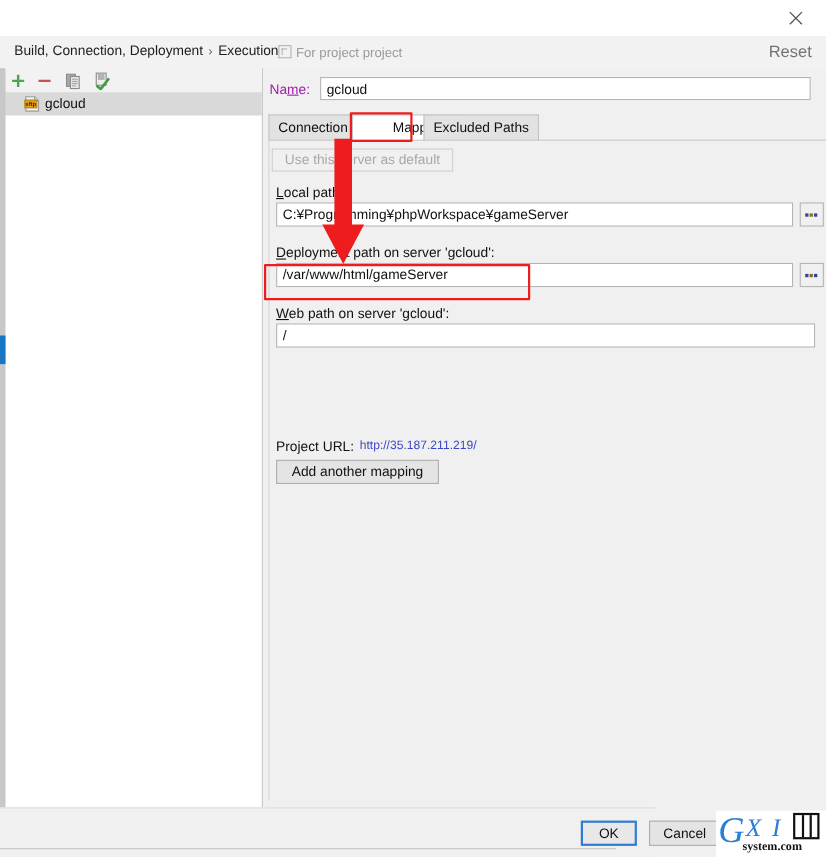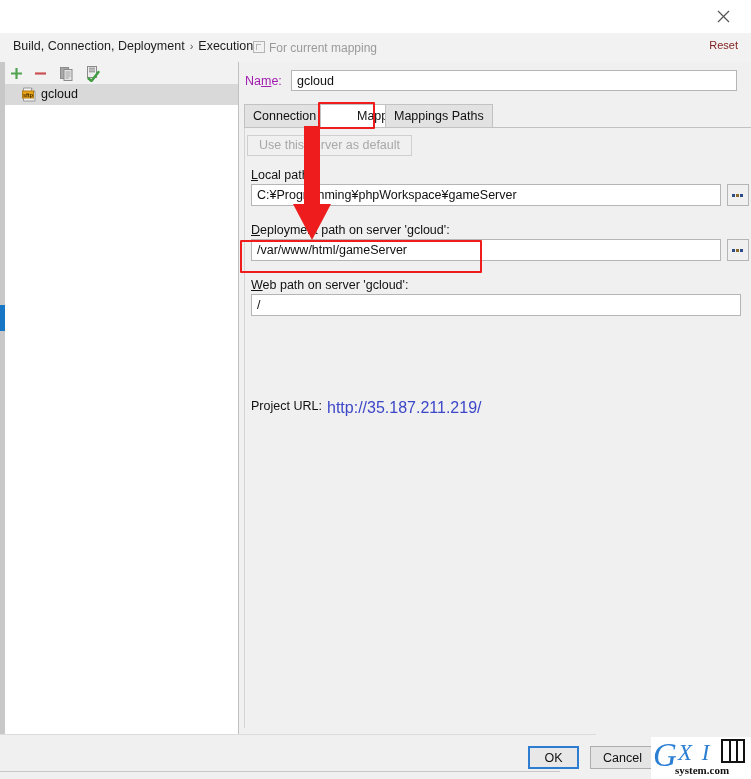--- a/index.html
+++ b/index.html
@@ -78,22 +78,22 @@
     content: "";
     position: absolute;
     left: 2px; top: 2px;
     width: 4px; height: 5px;
     border-left: 1px solid #b4b4b4;
     border-top: 1px solid #b4b4b4;
   }
   .reset-link {
     position: absolute;
     right: 13px; top: 6px;
-    font-size: 11px;
-    color: #7f1d1d;
+    font-size: 15px;
+    color: #737373;
     cursor: pointer;
     white-space: nowrap;
   }
 
   
   .leftpanel {
     position: absolute;
     left: 0; top: 62px;
     width: 238px; height: 672px;
     background: #ffffff;
@@ -274,21 +274,21 @@
 
   .purl-label {
     position: absolute;
     left: 6px; top: 271px;
     font-size: 12.5px;
     color: #111;
   }
   .purl-link {
     position: absolute;
     left: 82px; top: 271px;
-    font-size: 16px;
+    font-size: 11px;
     color: #3c47c8;
     cursor: pointer;
   }
   .addmap-btn {
     position: absolute;
     left: 6px; top: 290px;
     width: 148px; height: 22px;
     background: #e4e4e4;
     border: 1px solid #adadad;
     box-sizing: border-box;
@@ -424,21 +424,21 @@
         <path d="M1 1 L12 12 M12 1 L1 12" stroke="#555" stroke-width="1.2" fill="none"></path>
       </svg>
     </div>
   </div>
 
   <div class="crumbrow">
     <div class="crumb">
       <span>Build, Connection, Deployment</span><span class="sep">›</span><span>Execution</span>
     </div>
     <div class="scope">
-      <span class="sicon"></span><span>For current mapping</span>
+      <span class="sicon"></span><span>For project project</span>
     </div>
     <div class="reset-link">Reset</div>
   </div>
 
   <div class="leftpanel">
     <div class="lefttoolbar">
       <div class="tb-icon tb-plus">
         <svg width="17" height="17" viewBox="0 0 17 17">
           <path d="M8.5 3 L8.5 14 M3 8.5 L14 8.5" stroke="#51a351" stroke-width="2.2" fill="none"></path>
         </svg>
@@ -480,21 +480,21 @@
   </div>
 
   <div class="rightpanel">
 
     <div class="name-label">Na<span class="mn">m</span>e:</div>
     <input class="name-input" type="text" value="gcloud" style="">
 
     <div class="tabstrip">
       <div class="tab" style="left:0px;">Connection</div>
       <div class="tab sel" style="left:76px;padding-left:36px;">Mappings</div>
-      <div class="tab" style="left:141px;">Mappings Paths</div>
+      <div class="tab" style="left:141px;">Excluded Paths</div>
     </div>
     <div class="tab-underline"></div>
 
     <div class="panel-body">
 
       <div class="usedefault-btn">Use this server as default</div>
 
       <div class="fld-label" style="left:6px; top:40px;"><span class="mn">L</span>ocal path:</div>
       <input class="fld-input" style="left: 6px; top: 56px; width: 470px;" type="text" value="C:¥Programming¥phpWorkspace¥gameServer">
       <div class="browse-btn" style="left:482px; top:56px;">
@@ -514,20 +514,21 @@
             <i style="background:#2d4a8a"></i>
         </span>
       </div>
 
       <div class="fld-label" style="left:6px; top:150px;"><span class="mn">W</span>eb path on server 'gcloud':</div>
       <input class="fld-input" style="left: 6px; top: 166px; width: 490px;" type="text" value="/">
 
       <div class="purl-label">Project URL:</div>
       <div class="purl-link">http://35.187.211.219/</div>
 
+      <button class="addmap-btn">Add another mapping</button>
     </div>
   </div>
 
   <div class="bottombar">
     <button class="btn-ok">OK</button>
     <button class="btn-cancel">Cancel</button>
   </div>
   <div class="bottom-shadowline"></div>
   <div class="right-blue-edge"></div>
 

